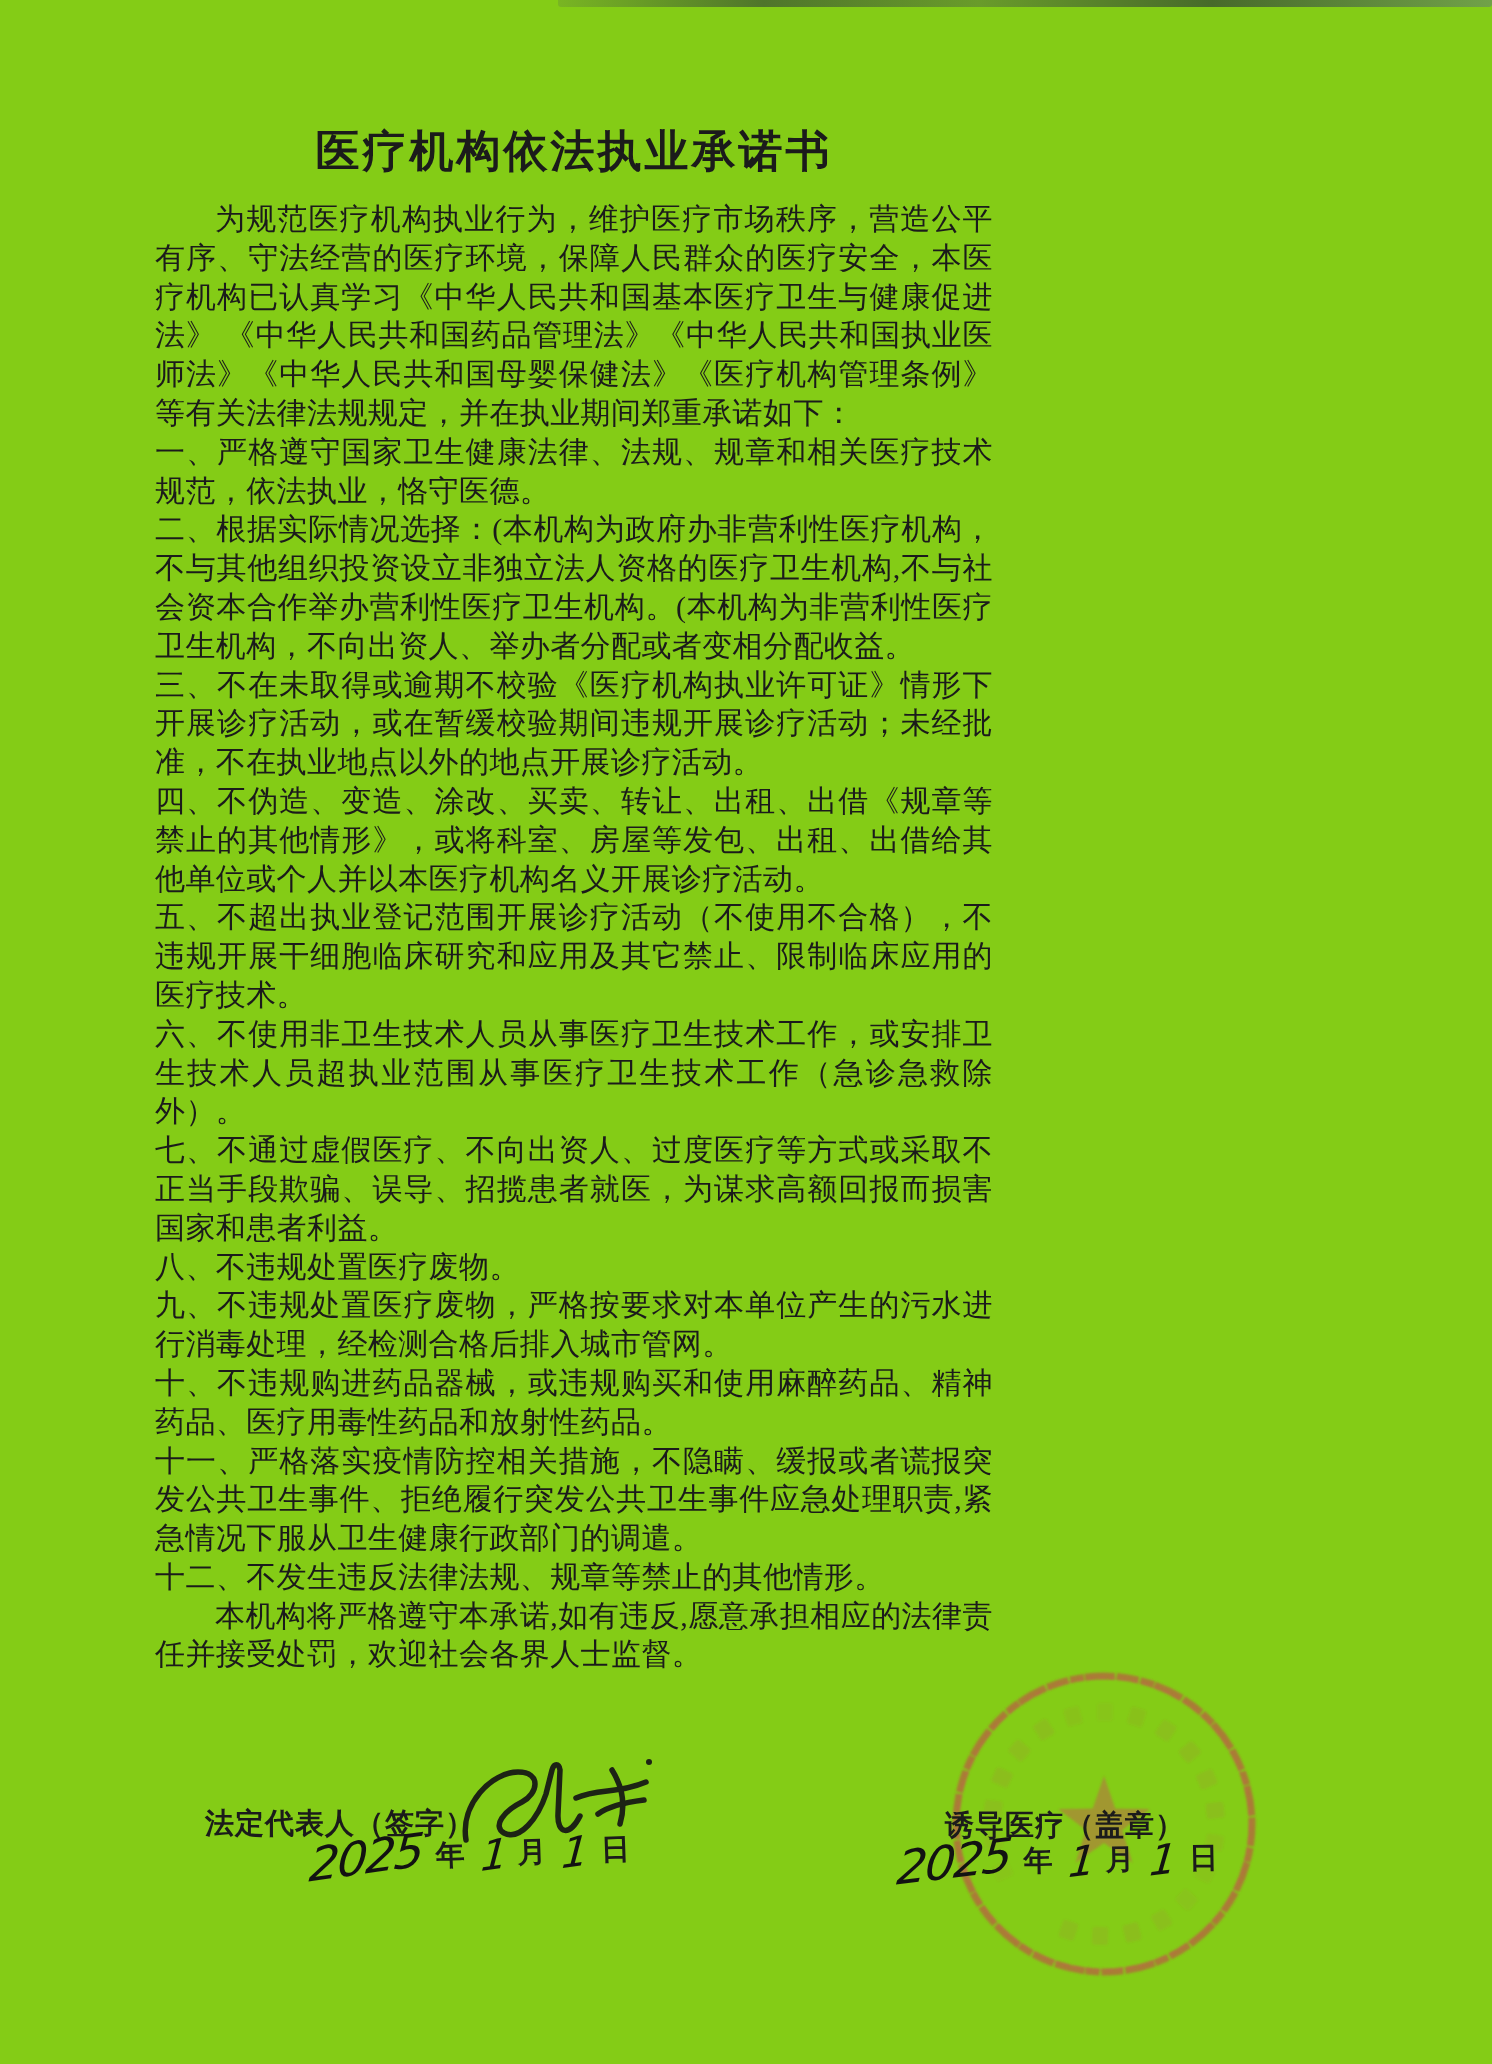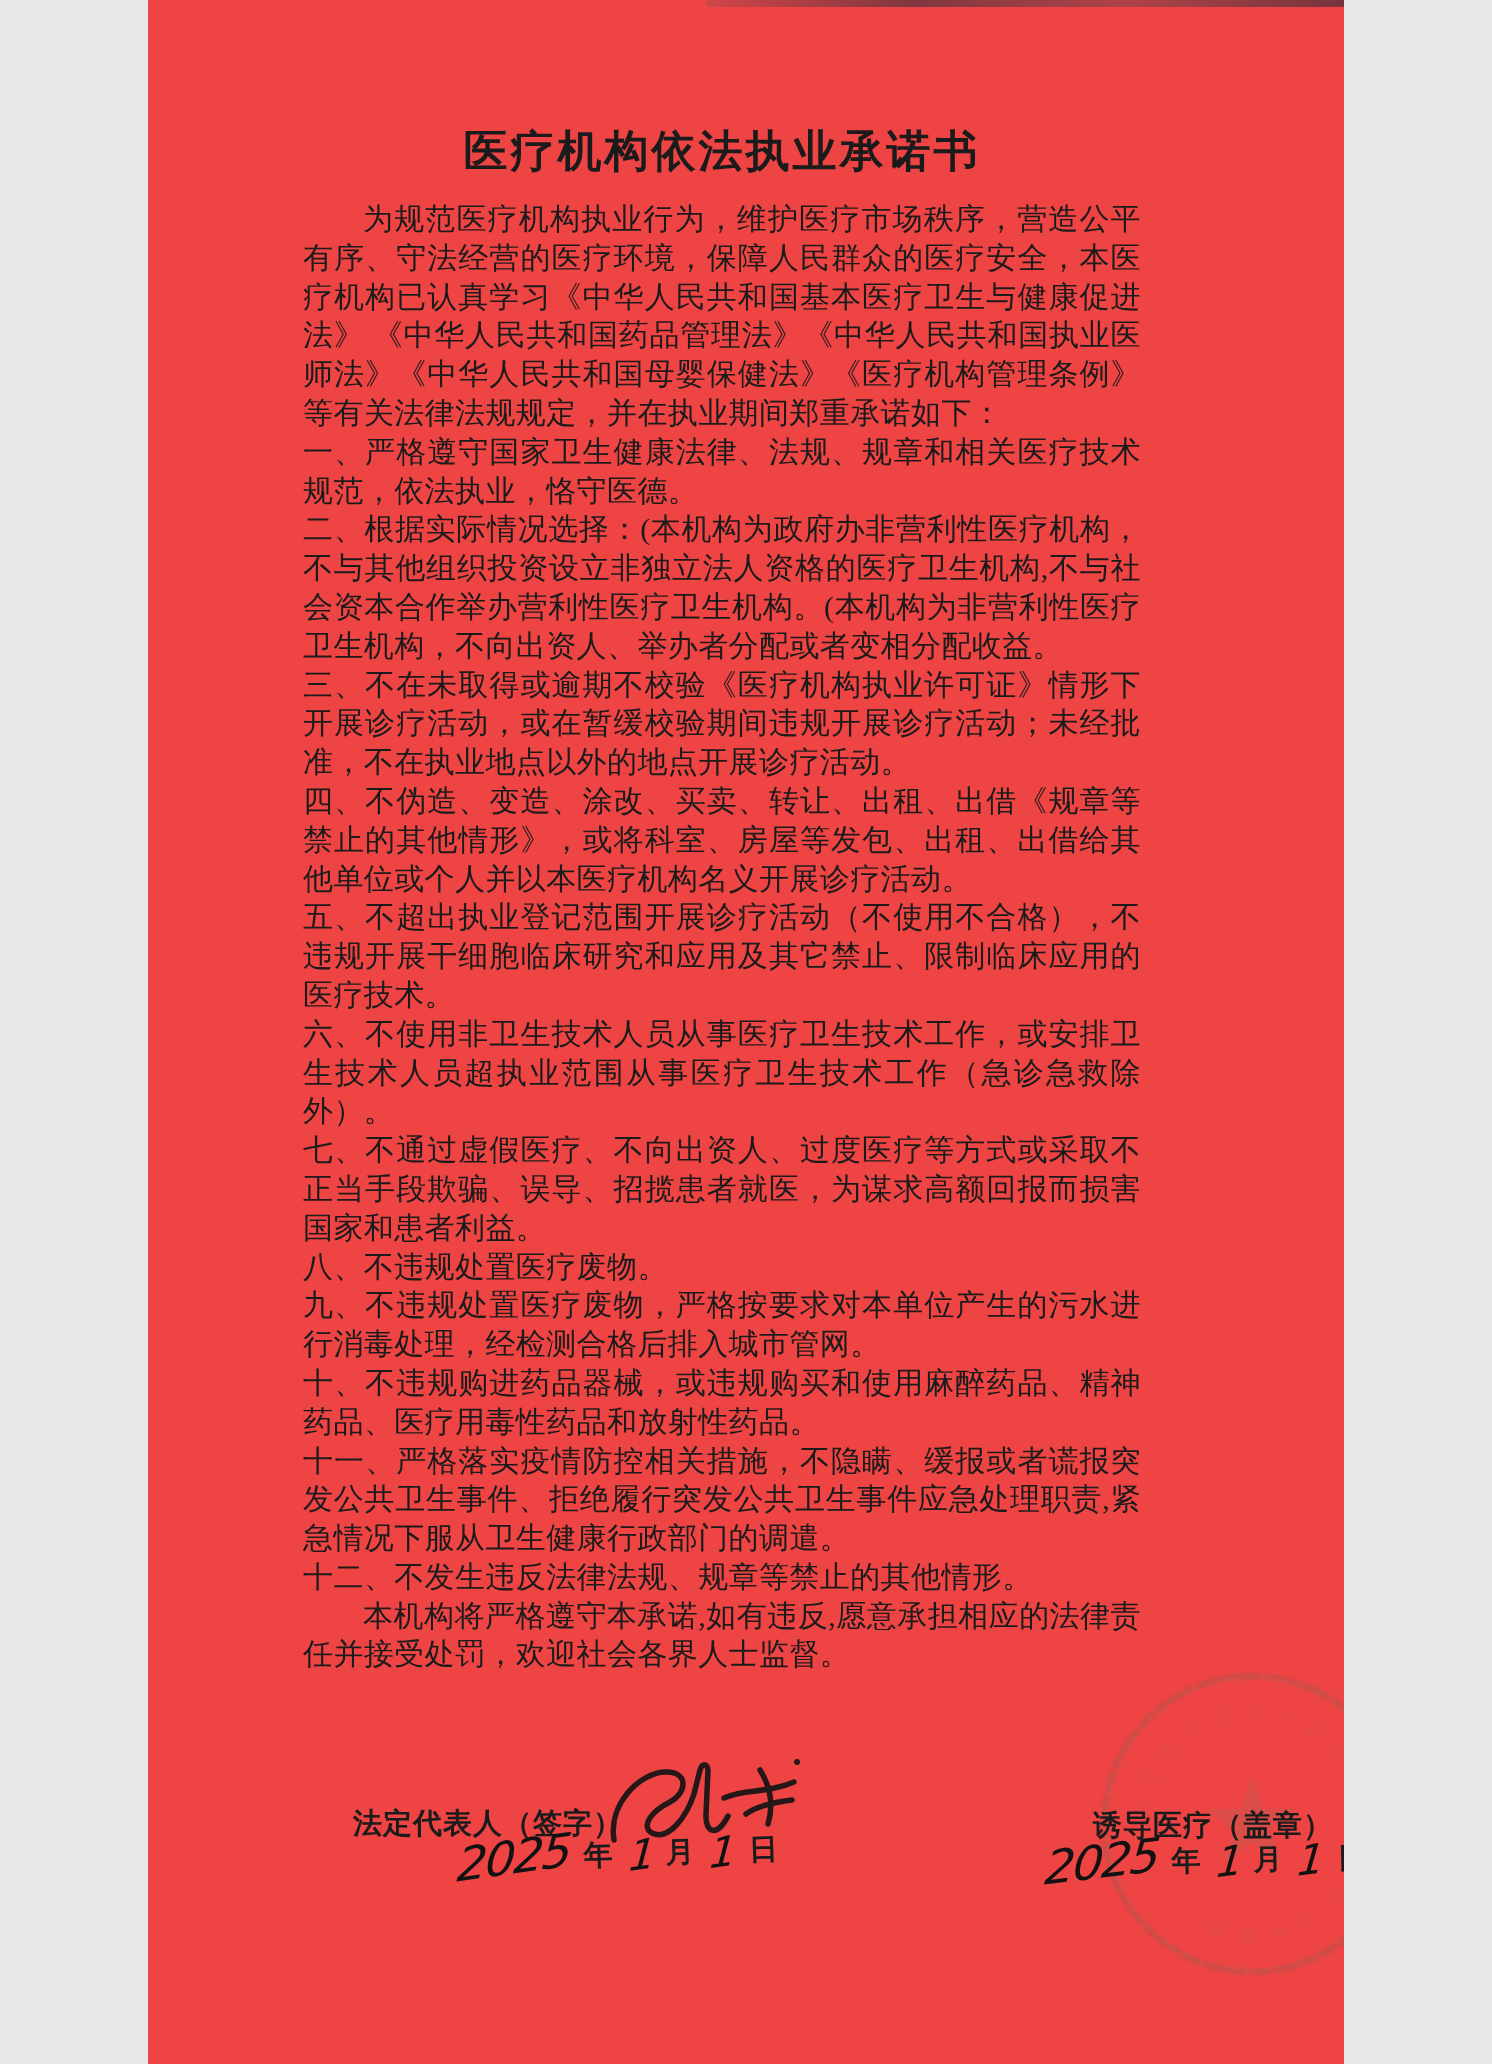--- a/index.html
+++ b/index.html
@@ -1,20 +1,20 @@
 <!DOCTYPE html>
 <html lang="zh"><head>
 <meta charset="utf-8">
 <style>
   html,body{margin:0;padding:0;background:#e8e8e8;}
   .page{
     position:relative;
-    width:1196px;height:2064px;
+    width:1492px;height:2064px;
     margin:0 auto;
-    background:#ef4444;
+    background:#84cc16;
     overflow:hidden;
     font-family:"Liberation Serif", serif;
     color:#1b1b1b;
   }
   
   .scan-edge{
     position:absolute;top:0;left:558px;width:934px;height:7px;
     background:linear-gradient(to right,
       rgba(70,80,90,0.18), rgba(35,45,60,0.55) 22%,
       rgba(55,65,80,0.35) 45%, rgba(30,40,55,0.6) 70%,

